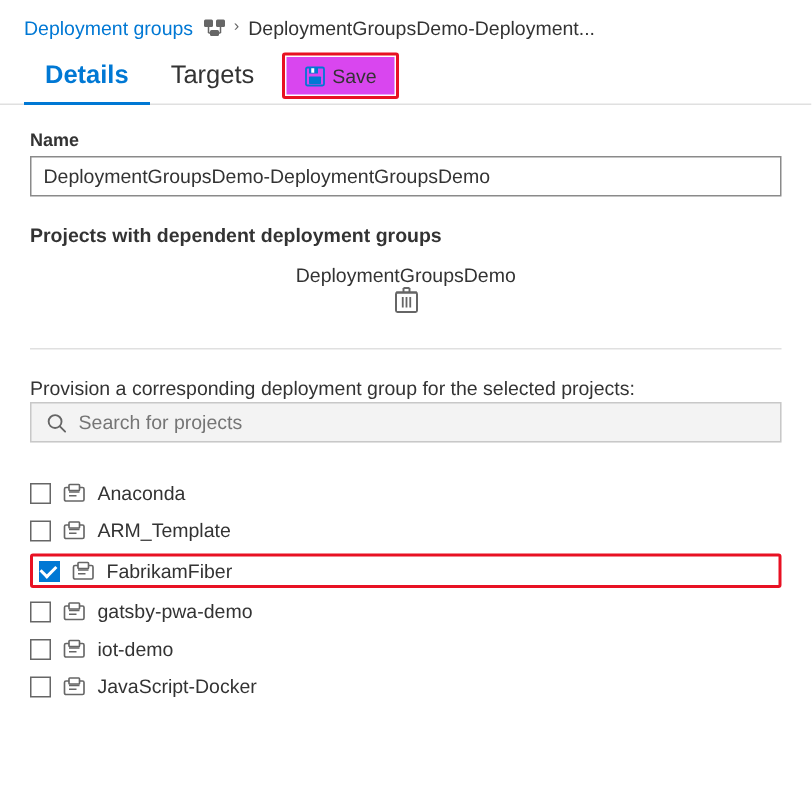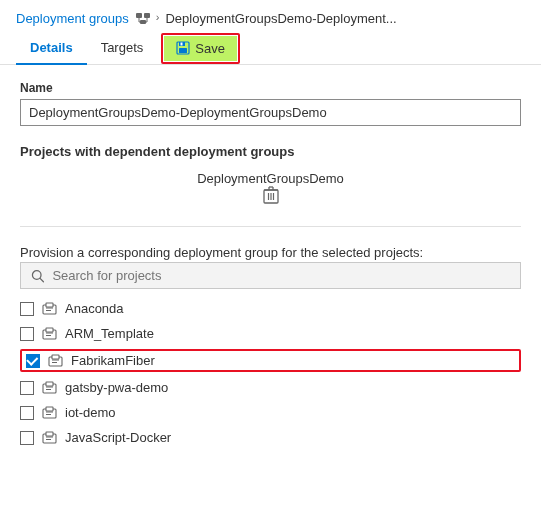--- a/index.html
+++ b/index.html
@@ -42,21 +42,21 @@
     .tab-bar {
       display: flex;
       align-items: center;
       border-bottom: 1px solid #e0e0e0;
       padding: 0 16px;
       gap: 0;
     }
     .tab {
       padding: 8px 14px;
       cursor: pointer;
-      font-size: 13px;
+      font-size: 17px;
       color: #333;
       border-bottom: 2px solid transparent;
       margin-bottom: -1px;
       white-space: nowrap;
     }
     .tab.active {
       border-bottom: 2px solid #0078d4;
       color: #0078d4;
       font-weight: 600;
     }
@@ -66,21 +66,21 @@
       margin-left: 4px;
       border: 2px solid #e81123;
       border-radius: 2px;
       padding: 1px;
     }
     .save-btn {
       display: flex;
       align-items: center;
       gap: 5px;
       padding: 5px 12px;
-      background: #bef264;
+      background: #d946ef;
       border: none;
       cursor: pointer;
       font-size: 13px;
       color: #333;
     }
 
     .security-tab {
       display: flex;
       align-items: center;
       gap: 5px;
@@ -145,21 +145,21 @@
     }
 
     
     .search-box {
       display: flex;
       align-items: center;
       border: 1px solid #c8c8c8;
       background: #f3f3f3;
       padding: 5px 10px;
       gap: 8px;
-      margin-bottom: 10px;
+      margin-bottom: 24px;
     }
     .search-box input {
       border: none;
       background: transparent;
       outline: none;
       font-size: 13px;
       color: #666;
       width: 100%;
     }
 

